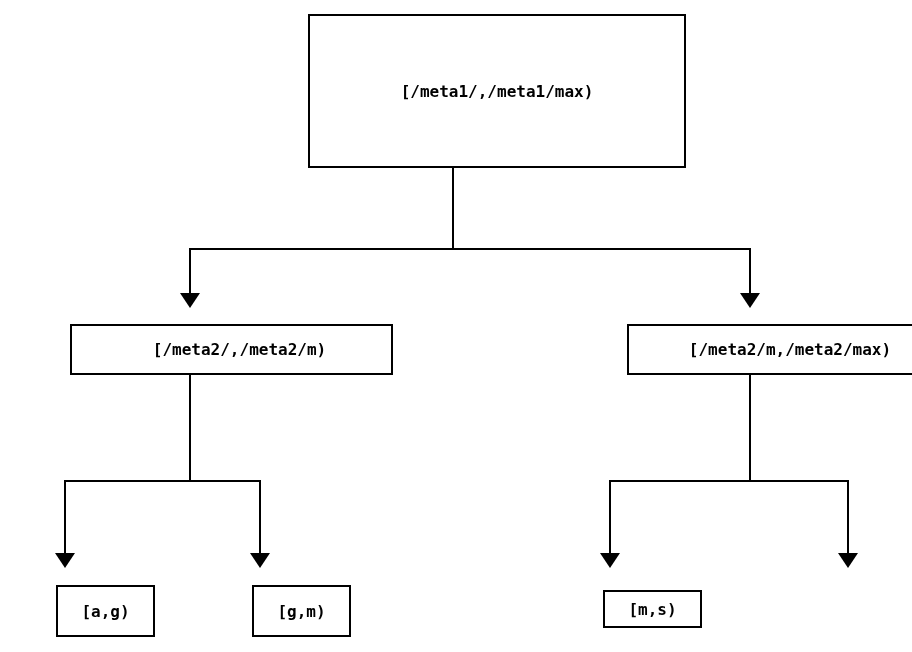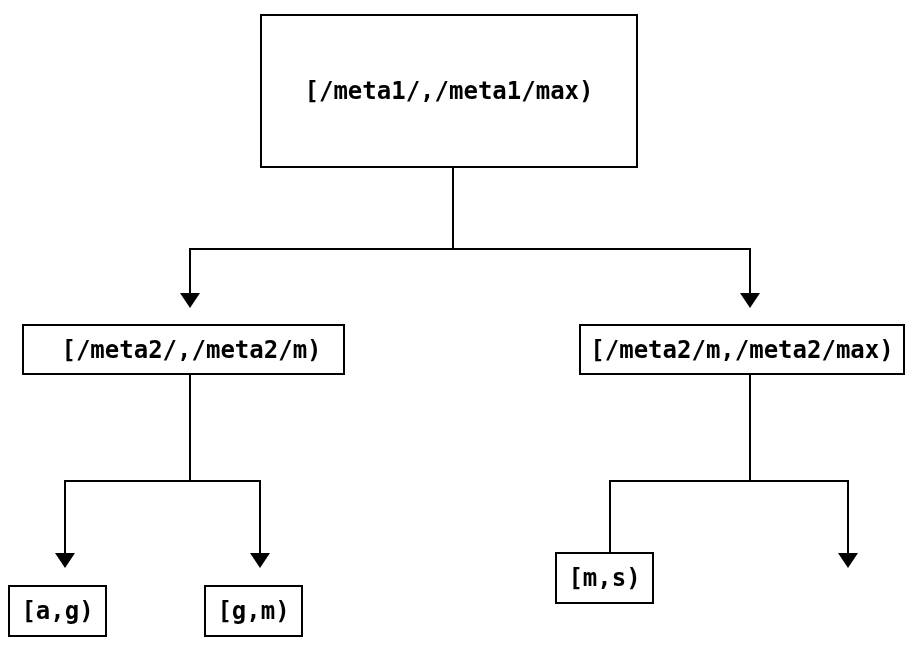--- a/index.html
+++ b/index.html
@@ -38,31 +38,32 @@
   }
   .node {
     position: absolute;
     box-sizing: border-box;
     background: var(--box-bg);
     border: 2px solid var(--line);
     display: flex;
     align-items: center;
     justify-content: center;
     color: var(--text);
-    font-size: 24px;
+    font-size: 16px;
     font-weight: bold;
     white-space: nowrap;
     z-index: 1;
+    margin-left: 48px;
   }
   #node-root   { left: 260px; top: 14px;  width: 378px; height: 154px; }
   #node-left   { left: 22px;  top: 324px; width: 323px; height: 51px; padding-left: 16px; }
   #node-right  { left: 579px; top: 324px; width: 326px; height: 51px; text-align: center; }
   #leaf-ag     { left: 8px;   top: 585px; width: 99px;  height: 52px; }
   #leaf-gm     { left: 204px; top: 585px; width: 99px;  height: 52px; }
-  #leaf-ms     { left: 555px; top: 552px; width: 99px;  height: 52px; text-align: center; }
+  #leaf-ms     { left: 555px; top: 590px; width: 99px;  height: 38px; text-align: center; }
   #leaf-smax   { left: 777px; top: 585px; width: 130px; height: 53px; }
 </style>
 </head>
 <body>
 
 <div id="canvas">
 
   <svg id="connector-layer" width="912" height="652" viewBox="0 0 912 652" aria-hidden="true">
 
     <line class="connector" x1="453" y1="168" x2="453" y2="249"></line>

